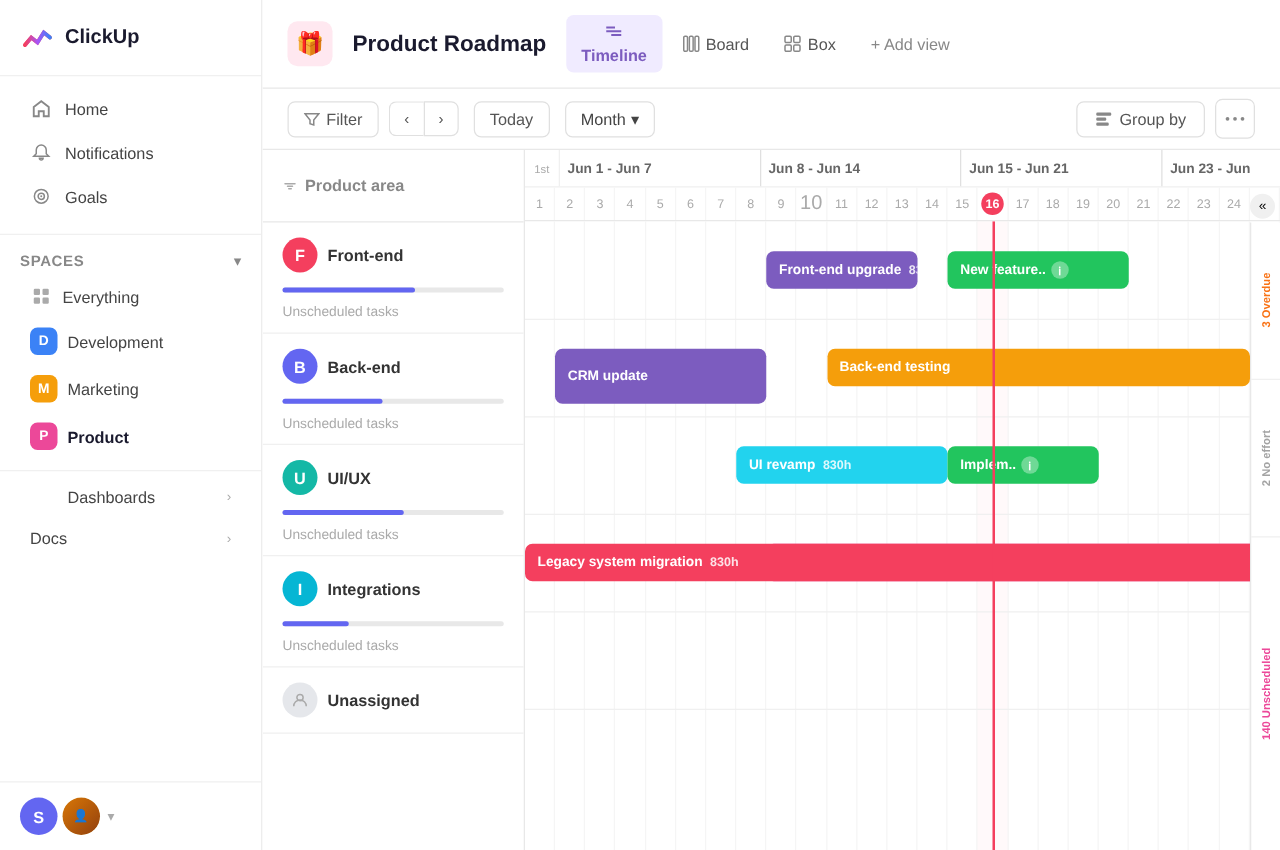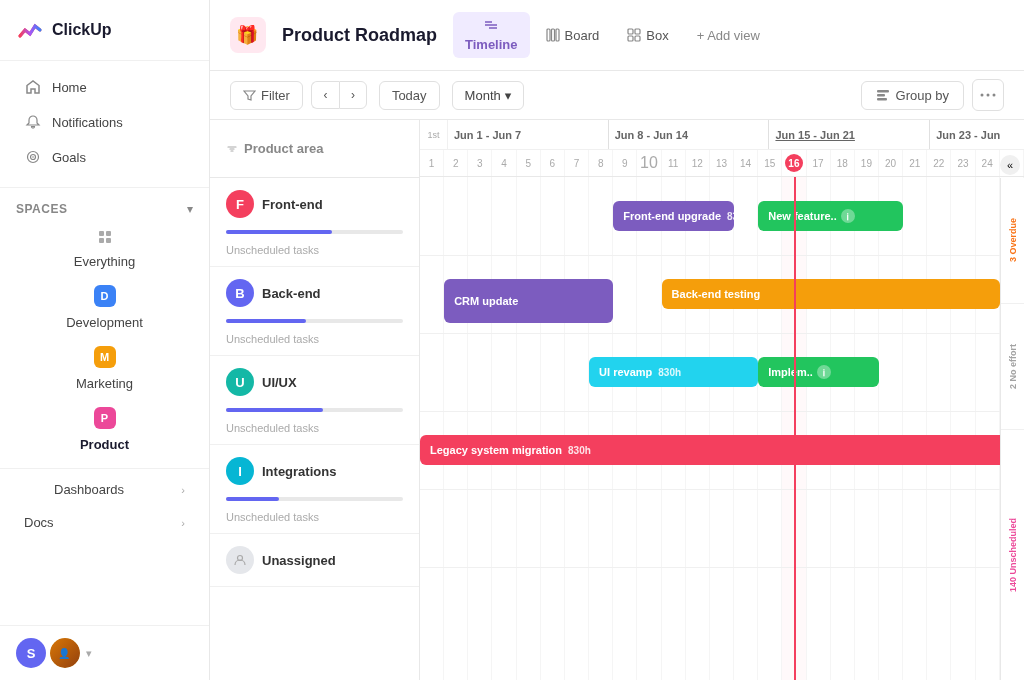--- a/index.html
+++ b/index.html
@@ -9,21 +9,21 @@
     .sidebar { width: 210px; min-width: 210px; background: #fff; border-right: 1px solid #e8e8e8; display: flex; flex-direction: column; height: 100%; }
     .sidebar-logo { display: flex; align-items: center; gap: 8px; padding: 16px 16px; border-bottom: 1px solid #f0f0f0; }
     .logo-text { font-size: 16px; font-weight: 700; color: #1a1a2e; }
     .sidebar-nav { padding: 8px 0; }
     .nav-item { display: flex; align-items: center; gap: 10px; padding: 8px 16px; color: #555; cursor: pointer; border-radius: 6px; margin: 1px 8px; }
     .nav-item .nav-icon { width: 18px; height: 18px; display: flex; align-items: center; justify-content: center; color: #888; }
     .nav-item .nav-label { font-size: 13px; color: #444; }
     .spaces-header { display: flex; align-items: center; justify-content: space-between; padding: 10px 16px 4px; }
     .spaces-title { font-size: 12px; font-weight: 600; color: #888; text-transform: uppercase; letter-spacing: 0.5px; }
     .spaces-chevron { color: #888; font-size: 12px; cursor: pointer; }
-    .space-item { display: flex; align-items: center; gap: 8px; padding: 7px 16px; cursor: pointer; border-radius: 6px; margin: 1px 8px; flex-direction: column; }
+    .space-item { display: flex; align-items: center; gap: 8px; padding: 7px 16px; cursor: pointer; border-radius: 6px; margin: 1px 8px; }
     .space-badge { width: 22px; height: 22px; border-radius: 6px; display: flex; align-items: center; justify-content: center; font-size: 11px; font-weight: 700; color: #fff; }
     .space-label { font-size: 13px; color: #444; }
     .space-item.active .space-label { font-weight: 700; color: #1a1a2e; }
     .sidebar-divider { height: 1px; background: #f0f0f0; margin: 4px 0; }
     .sidebar-footer { padding: 12px 16px; display: flex; align-items: center; gap: 8px; border-top: 1px solid #f0f0f0; margin-top: auto; }
     .avatar-group { display: flex; align-items: center; gap: 4px; }
     .avatar { width: 30px; height: 30px; border-radius: 50%; display: flex; align-items: center; justify-content: center; font-size: 12px; font-weight: 600; color: #fff; }
 
     
     .main { flex: 1; display: flex; flex-direction: column; overflow: hidden; background: #fff; }
@@ -308,21 +308,21 @@
     </div>
 
     <div style="flex:1;display:flex;flex-direction:column;overflow:hidden;position:relative;">
 
       <div style="border-bottom:1px solid #e8e8e8;">
 
         <div style="display:flex;height:30px;border-bottom:1px solid #f0f0f0;">
           <div style="width:28px;min-width:28px;border-right:1px solid #f0f0f0;display:flex;align-items:center;justify-content:center;font-size:9px;color:#aaa;">1st</div>
           <div style="flex:7;border-right:1px solid #e0e0e0;display:flex;align-items:center;padding-left:6px;font-size:11px;font-weight:600;color:#666;">Jun 1 - Jun 7</div>
           <div style="flex:7;border-right:1px solid #e0e0e0;display:flex;align-items:center;padding-left:6px;font-size:11px;font-weight:600;color:#666;">Jun 8 - Jun 14</div>
-          <div style="flex:7;border-right:1px solid #e0e0e0;display:flex;align-items:center;padding-left:6px;font-size:11px;font-weight:600;color:#666;text-decoration:underline;">Jun 15 - Jun 21</div>
+          <div style="flex:7;border-right:1px solid #e0e0e0;display:flex;align-items:center;padding-left:6px;font-size:11px;font-weight:600;color:#666;">Jun 15 - Jun 21</div>
           <div style="flex:4;display:flex;align-items:center;padding-left:6px;font-size:11px;font-weight:600;color:#666;">Jun 23 - Jun</div>
         </div>
 
         <div style="display:flex;height:26px;" id="day-header">
         <div style="flex: 1 1 0%; display: flex; align-items: center; justify-content: center; font-size: 10px; color: rgb(170, 170, 170); border-right: 1px solid rgb(245, 245, 245);">1</div>
             <div style="flex: 1 1 0%; display: flex; align-items: center; justify-content: center; font-size: 10px; color: rgb(170, 170, 170); border-right: 1px solid rgb(245, 245, 245);">2</div>
             <div style="flex: 1 1 0%; display: flex; align-items: center; justify-content: center; font-size: 10px; color: rgb(170, 170, 170); border-right: 1px solid rgb(245, 245, 245);">3</div>
             <div style="flex: 1 1 0%; display: flex; align-items: center; justify-content: center; font-size: 10px; color: rgb(170, 170, 170); border-right: 1px solid rgb(245, 245, 245);">4</div>
             <div style="flex: 1 1 0%; display: flex; align-items: center; justify-content: center; font-size: 10px; color: rgb(170, 170, 170); border-right: 1px solid rgb(245, 245, 245);">5</div>
             <div style="flex: 1 1 0%; display: flex; align-items: center; justify-content: center; font-size: 10px; color: rgb(170, 170, 170); border-right: 1px solid rgb(245, 245, 245);">6</div>

